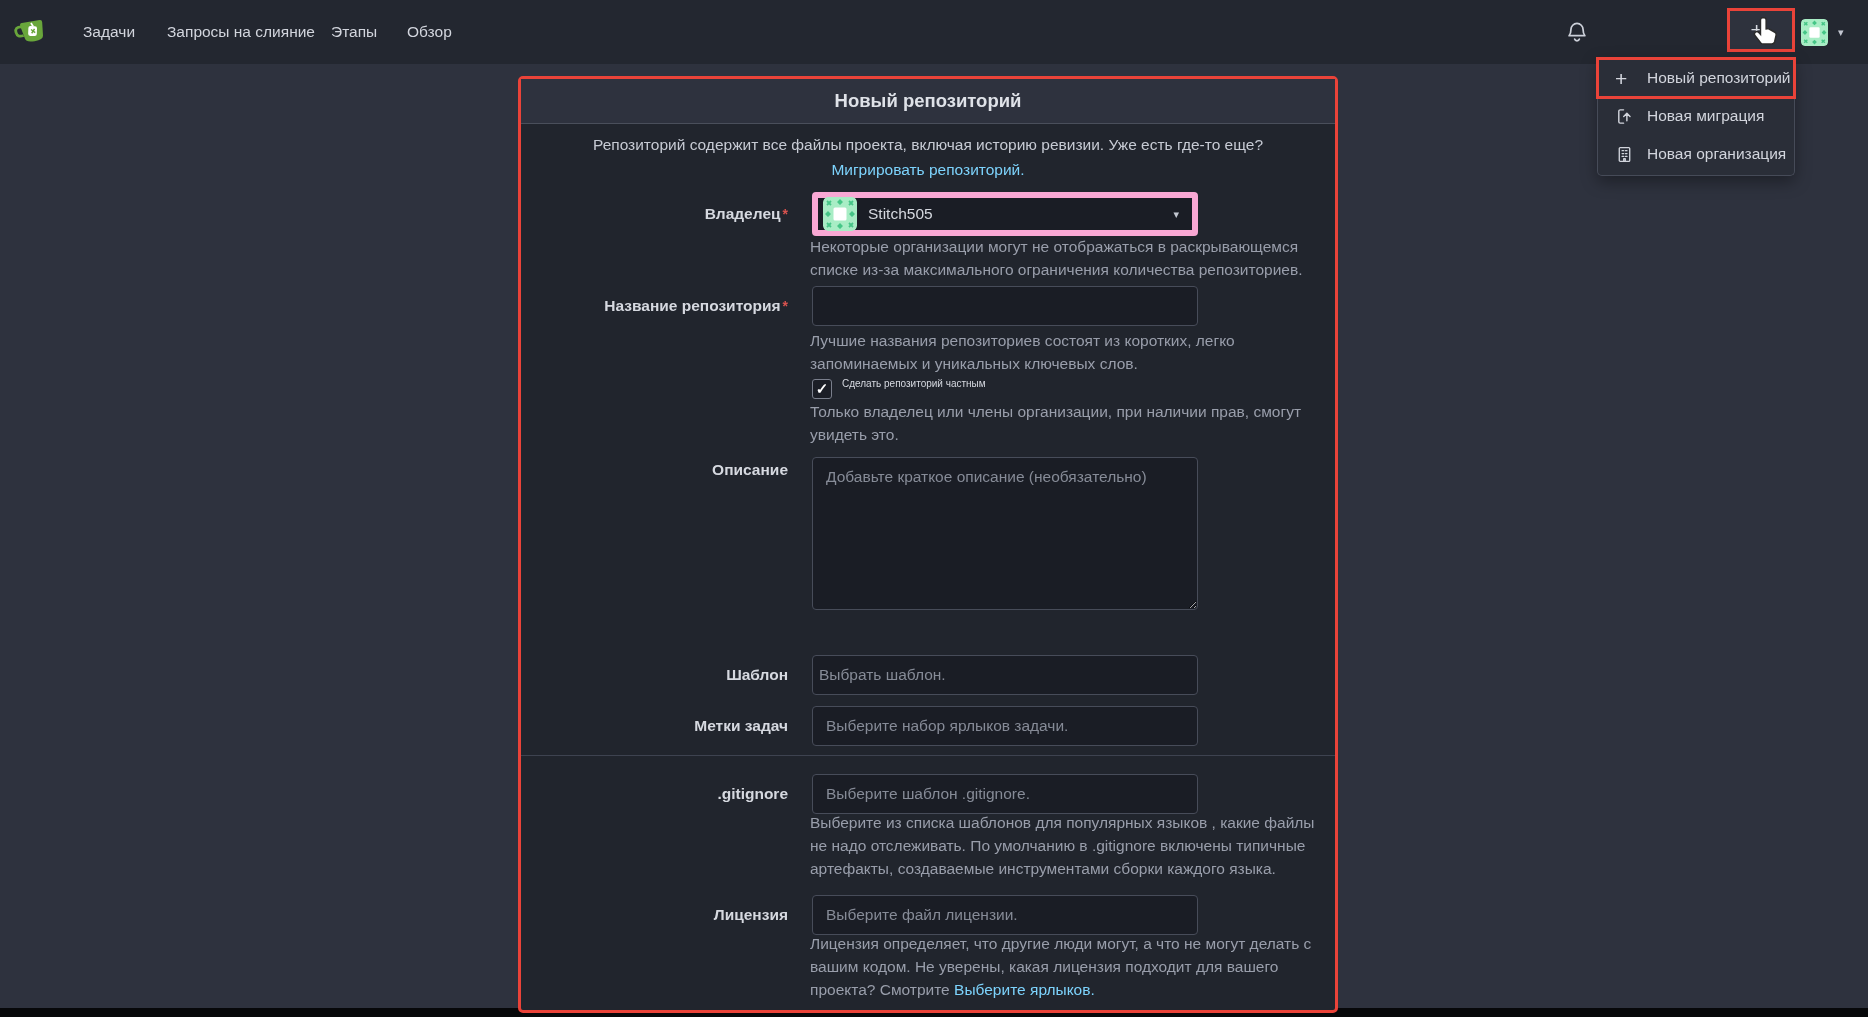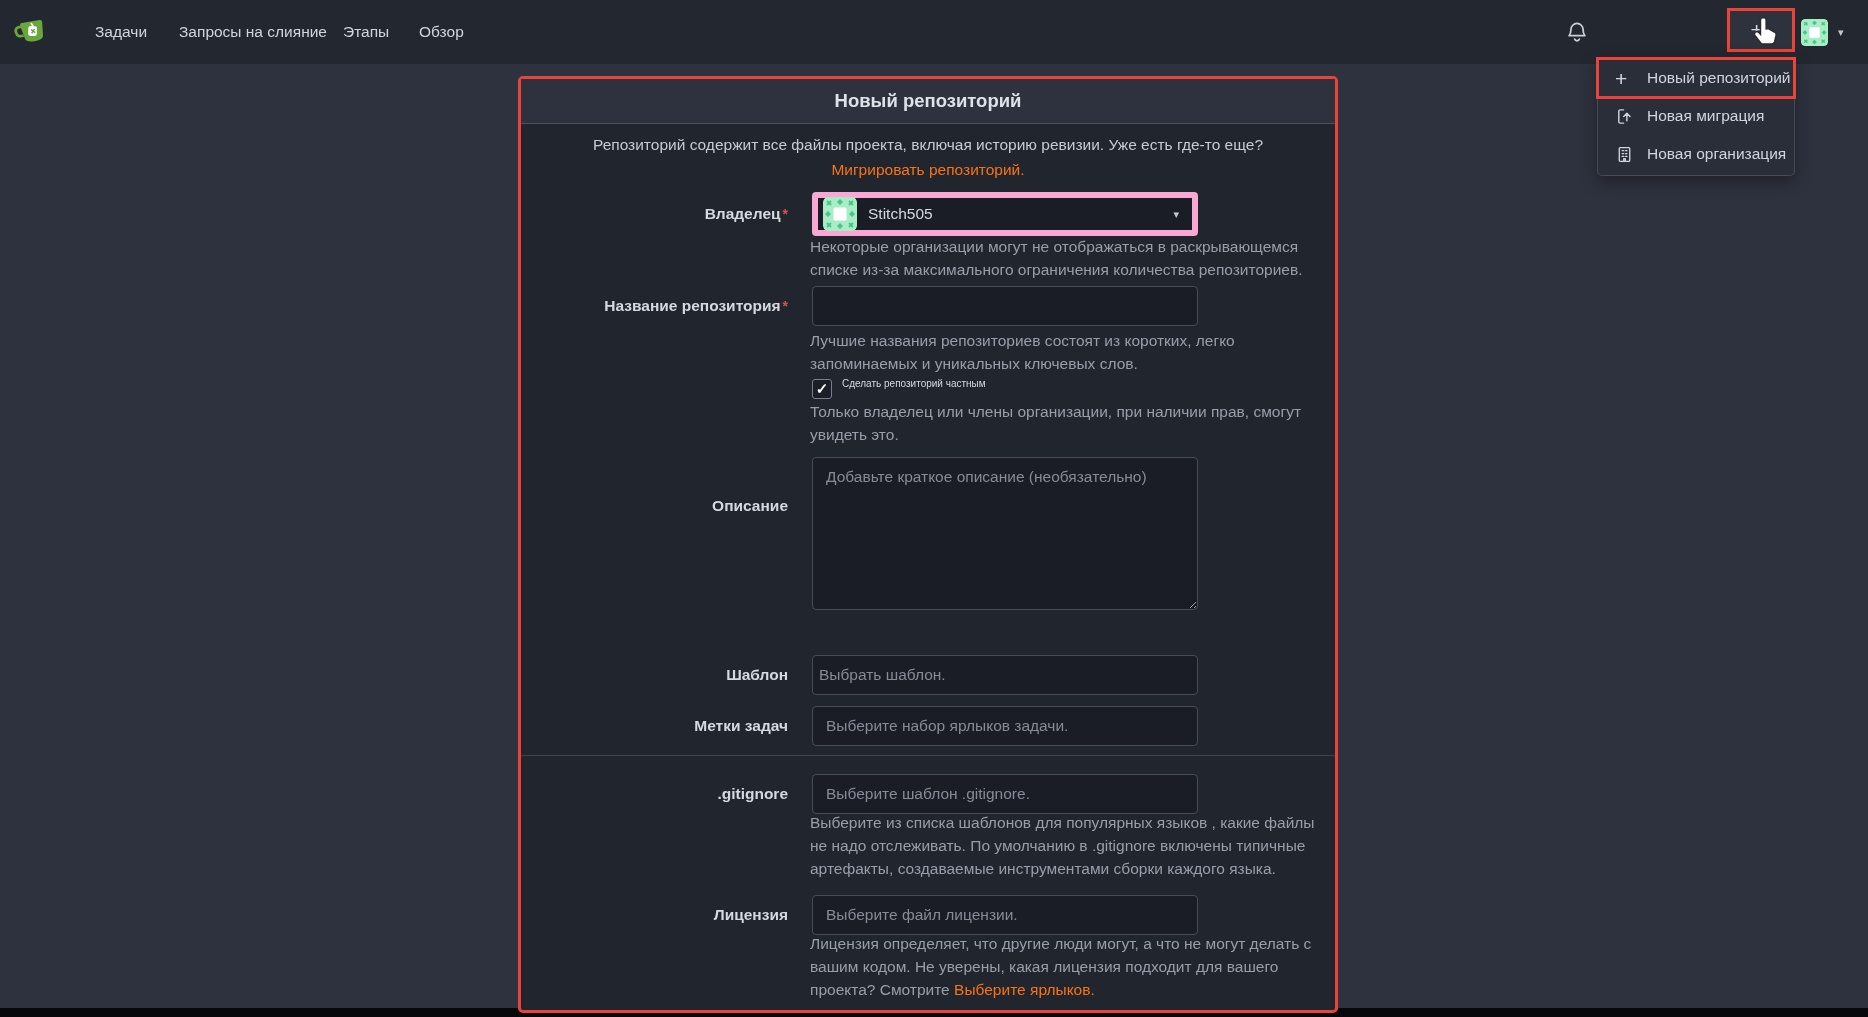--- a/index.html
+++ b/index.html
@@ -5,21 +5,21 @@
   html,body{margin:0;padding:0;}
   body{
     width:1868px;height:1017px;position:relative;overflow:hidden;
     background:#2e323e;
     font-family:"Liberation Sans",sans-serif;
     -webkit-font-smoothing:antialiased;
   }
   
   .navbar{position:absolute;left:0;top:0;width:1868px;height:64px;background:#232730;}
   .logo{position:absolute;left:13px;top:13px;width:38px;height:38px;}
-  .nav-link{position:absolute;top:0;height:64px;line-height:64px;color:#d2d5dd;font-size:15.5px;cursor:pointer;white-space:nowrap;margin-left:12px;}
+  .nav-link{position:absolute;top:0;height:64px;line-height:64px;color:#d2d5dd;font-size:15.5px;cursor:pointer;white-space:nowrap;}
   .nav-task{left:83px}.nav-mr{left:167px}.nav-mile{left:331px}.nav-over{left:407px}
   .bell{position:absolute;left:1564px;top:20px;width:26px;height:26px;}
   .plus-btn{
     position:absolute;left:1727px;top:8px;width:68px;height:44px;
     box-sizing:border-box;border:3px solid #ea4339;background:#2e323d;
     color:#d7dae1;font-size:21px;display:flex;align-items:center;justify-content:center;gap:3px;
   }
   .plus-btn .caret{font-size:11px;color:#c3c7d1;margin-top:4px;}
   .cursor-hand{position:absolute;left:1752px;top:16px;width:30px;height:32px;z-index:50;pointer-events:none;}
   .nav-avatar{position:absolute;left:1801px;top:19px;width:27px;height:27px;border-radius:4px;overflow:hidden;}
@@ -36,21 +36,21 @@
   .menu-item .plus-glyph{font-size:21px;color:#d2d5dd;line-height:19px;width:19px;text-align:center;}
   
   .panel{
     position:absolute;left:518px;top:76px;width:820px;height:937px;box-sizing:border-box;
     border:3px solid #ea4339;border-radius:5px;background:#21252d;z-index:10;
   }
   .panel-header{height:44px;background:#2e323e;border-bottom:1px solid #4a4f5b;
     text-align:center;line-height:44px;color:#dfe2e8;font-size:18.5px;font-weight:bold;}
   .panel-body{position:relative;height:886px;}
   .intro{position:absolute;left:57px;top:8px;width:700px;text-align:center;color:#c7cbd4;font-size:15.5px;line-height:25px;}
-  .green-link{color:#f97316;cursor:pointer;}
+  .green-link{color:#7dd3fc;cursor:pointer;}
   .f-label{position:absolute;left:0;width:267px;text-align:right;color:#d6d9e0;font-size:15.5px;font-weight:bold;white-space:nowrap;}
   .req{color:#d9534f;font-weight:bold;margin-left:2px;font-size:14px;vertical-align:top;}
   .f-help{position:absolute;left:289px;width:522px;color:#999eab;font-size:15.5px;line-height:23px;}
   .f-input{
     position:absolute;left:291px;width:386px;height:40px;box-sizing:border-box;
     background:#1a1d25;border:1px solid #474c59;border-radius:4px;color:#d6d9e0;
     font-family:"Liberation Sans",sans-serif;font-size:15.5px;padding:0 13px;outline:none;
   }
   .f-input::placeholder{color:#868b97;opacity:1;}
   .owner-select{
@@ -178,21 +178,21 @@
     <div class="f-label" style="top:162px;line-height:40px;">
       <span>Название репозитория</span><span class="req">*</span>
     </div>
     <input class="f-input" style="top: 162px;" value="">
     <div class="f-help" style="top:205px;">Лучшие названия репозиториев состоят из коротких, легко запоминаемых и уникальных ключевых слов.</div>
 
     <div class="checkbox">✓</div>
     <div class="cb-label">Сделать репозиторий частным</div>
     <div class="f-help" style="top:276px;">Только владелец или члены организации, при наличии прав, смогут увидеть это.</div>
 
-    <div class="f-label" style="top:333px;line-height:26px;margin-top:36px;">Описание</div>
+    <div class="f-label" style="top:333px;line-height:26px;">Описание</div>
     <textarea class="f-textarea" placeholder="Добавьте краткое описание (необязательно)" style=""></textarea>
 
     <div class="f-label" style="top:531px;line-height:40px;">Шаблон</div>
     <input class="f-input" style="top: 531px; padding-left: 6px;" placeholder="Выбрать шаблон.">
 
     <div class="f-label" style="top:582px;line-height:40px;">Метки задач</div>
     <input class="f-input" style="top: 582px;" placeholder="Выберите набор ярлыков задачи.">
 
     <div class="divider"></div>
 

